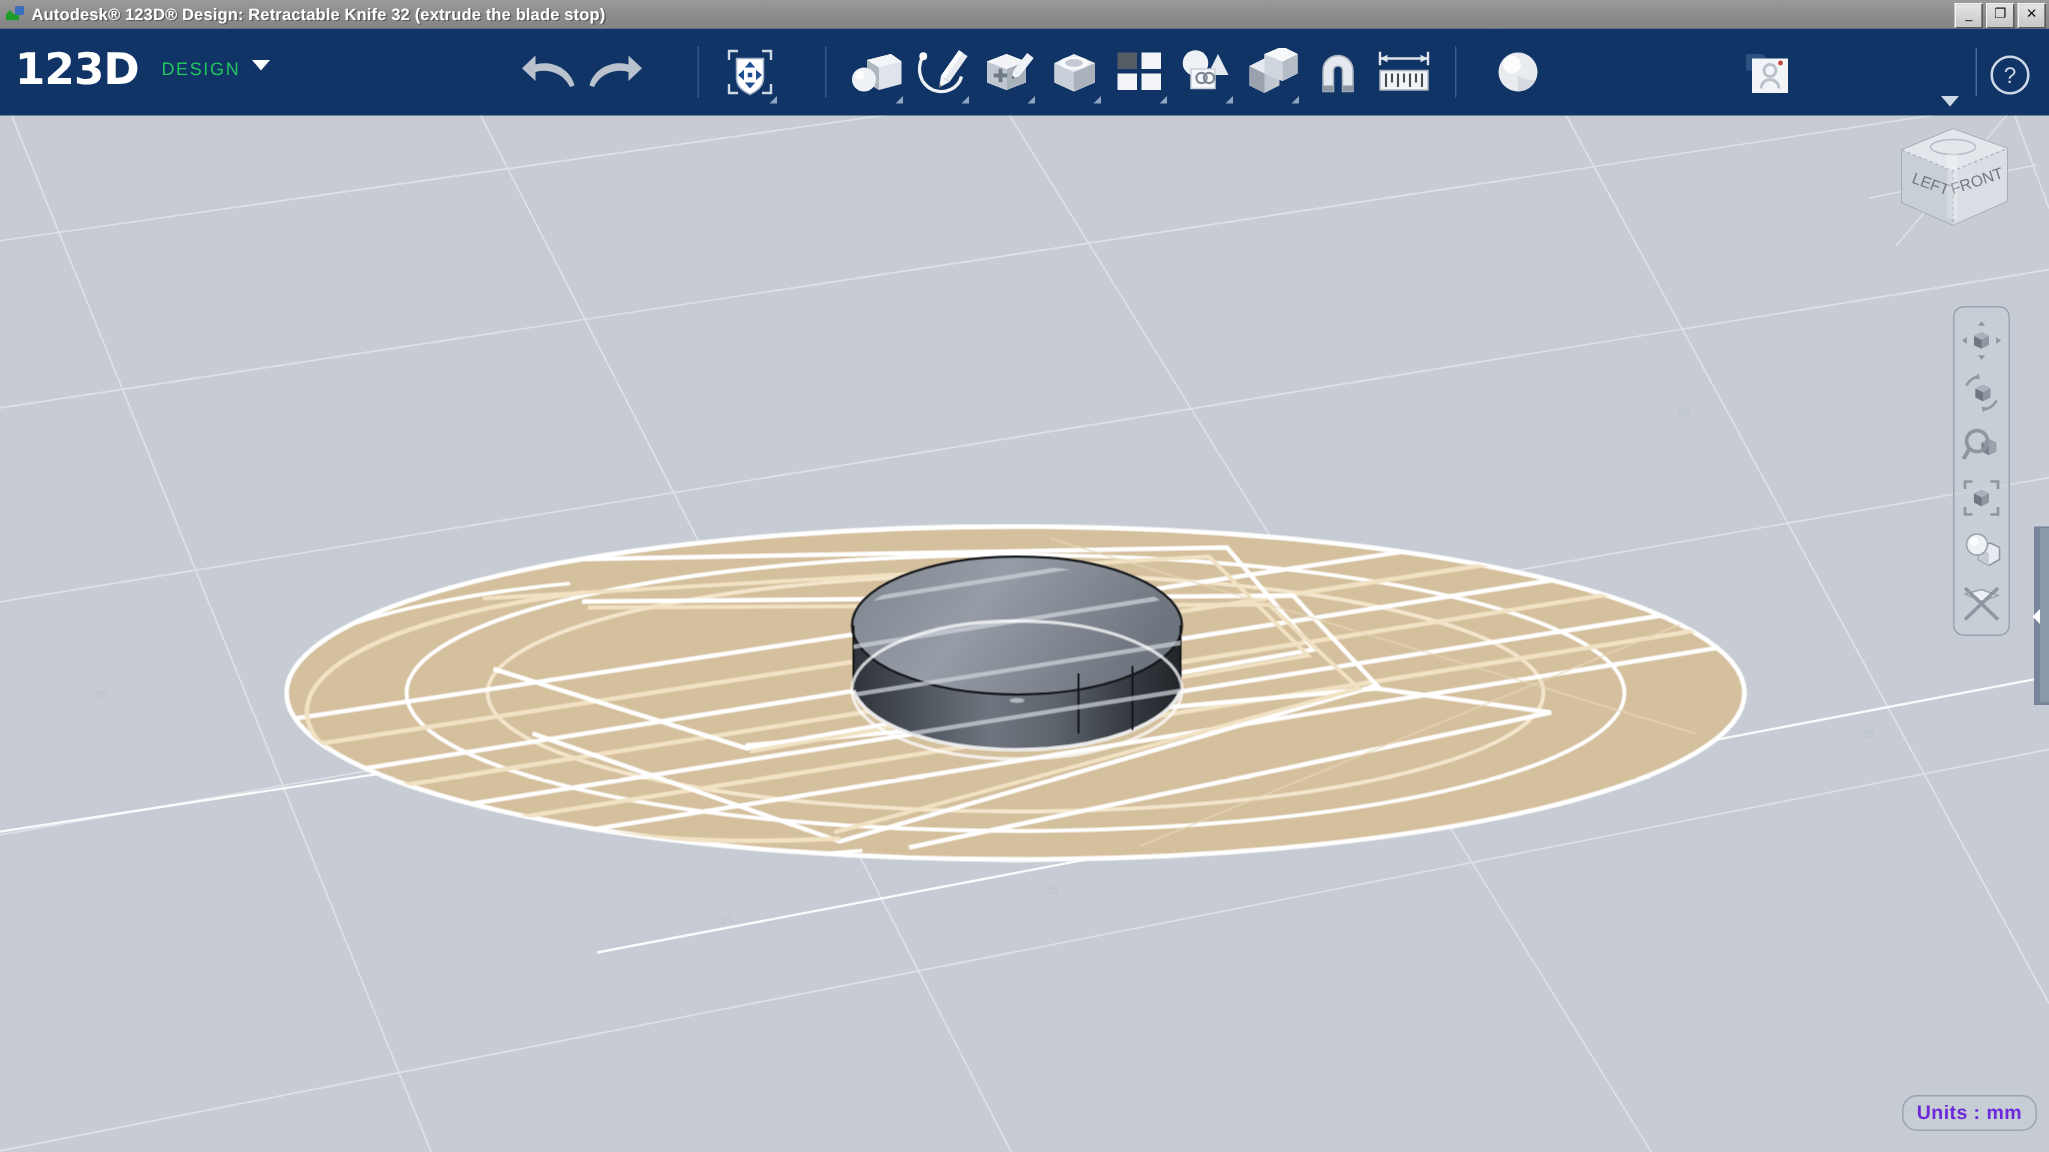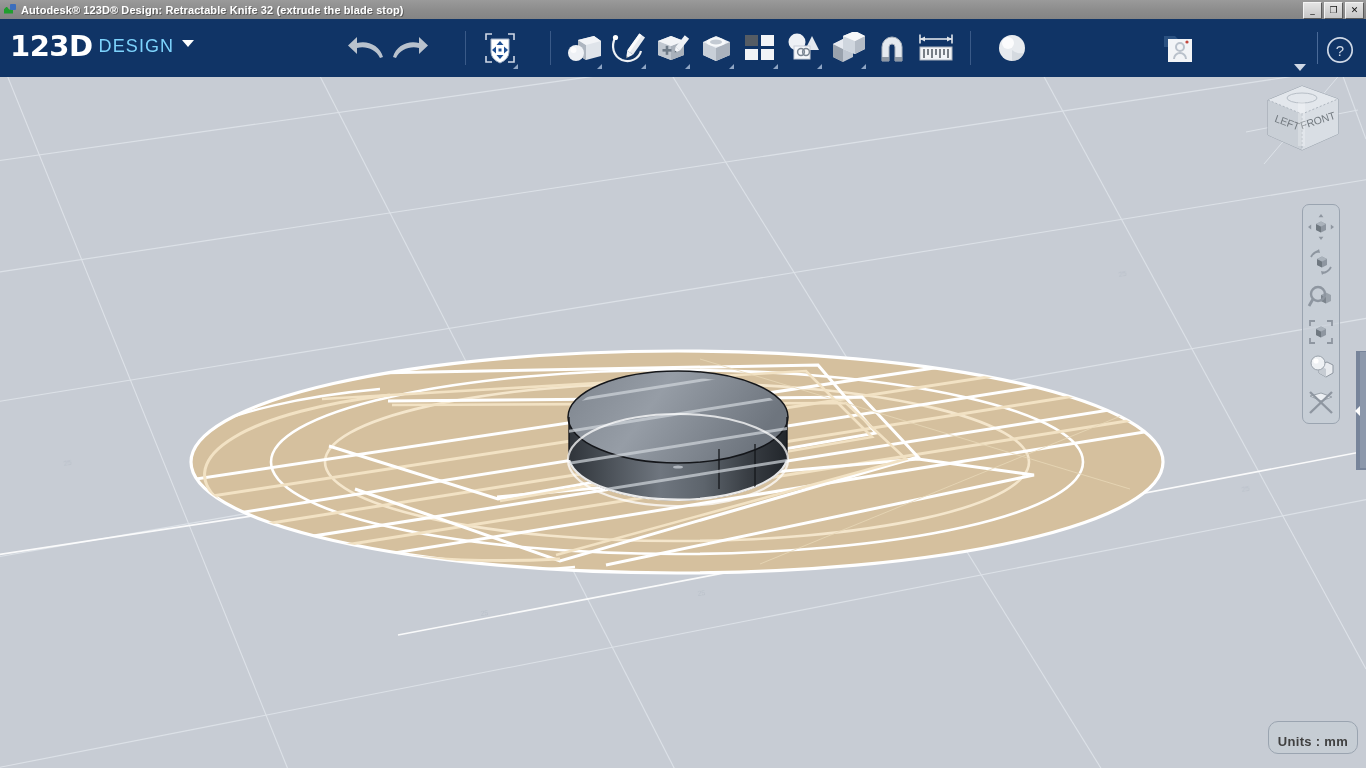--- a/index.html
+++ b/index.html
@@ -68,22 +68,22 @@
     position: absolute; left: 10px; top: 13px;
     display: flex; align-items: center; gap: 6px;
     user-select: none;
   }
   .logo-123d {
     font-size: 29px; font-weight: bold; color: #ffffff;
     line-height: 1; letter-spacing: -.5px;
     font-family: "DejaVu Sans", sans-serif;
   }
   .logo-design {
-    font-size: 18px; color: #7dd3fc; letter-spacing: 1.1px;
-    line-height: 1; padding-bottom: 2px;
+    font-size: 12px; color: #22c55e; letter-spacing: 1.1px;
+    line-height: 1; padding-bottom: 2px; margin-left: 9px;
   }
   .logo-caret {
     width: 0; height: 0; margin-bottom: 6px; margin-left: 2px;
     border-left: 6px solid transparent; border-right: 6px solid transparent;
     border-top: 7px solid #ffffff;
   }
 
   .tool-group { position: absolute; top: 0; height: 58px; display: flex; align-items: center; }
   .tool {
     position: relative; width: 44px; height: 48px;
@@ -144,22 +144,22 @@
   }
   .scroll-nub {
     position: absolute; right: 0; top: 352px; width: 6px; height: 116px;
     background: #8c98ab; z-index: 31;
   }
 
   .units-badge {
     position: absolute; right: 8px; bottom: 14px;
     border: 1px solid #9aa4b0; border-radius: 10px;
     background: rgba(197,204,212,.85);
-    color: #404040; font-size: 13px; font-weight: bold;
-    padding: 12px 9px 4px; z-index: 30;
+    color: #6d28d9; font-size: 13px; font-weight: bold;
+    padding: 3px 9px 4px; z-index: 30;
     letter-spacing: .3px;
   }
 </style>
 </head>
 <body>
 
 <div id="app">
 
   <div class="titlebar">
     <div class="tb-appicon"></div>

